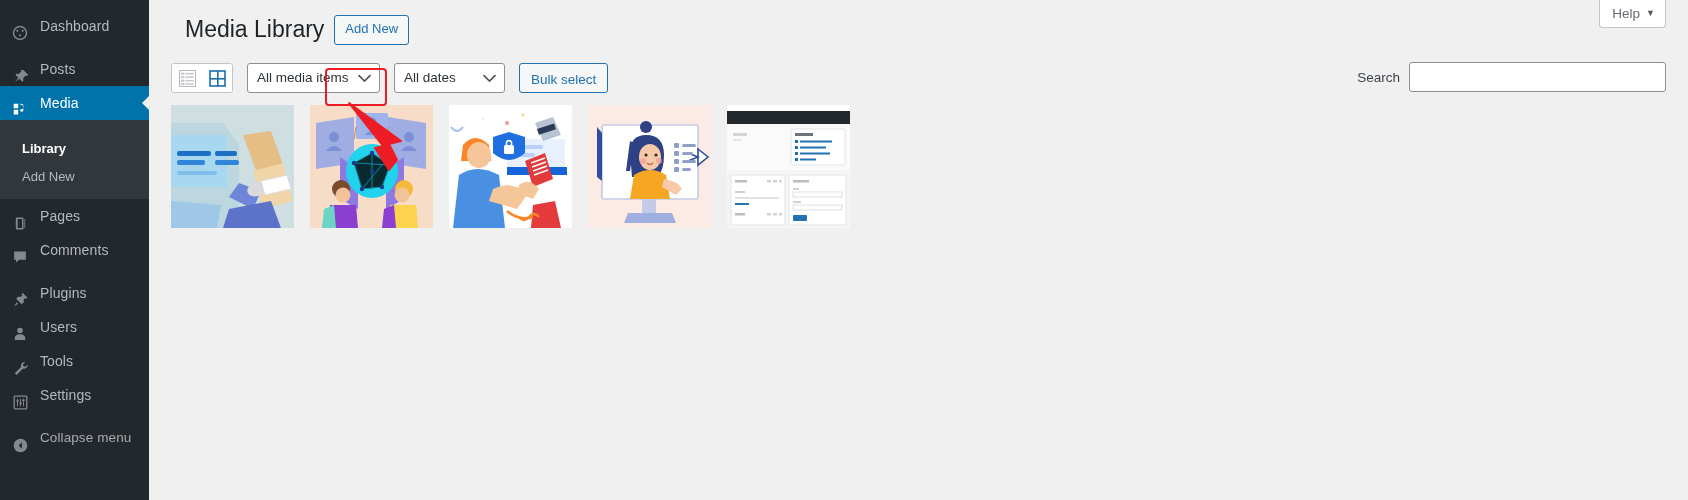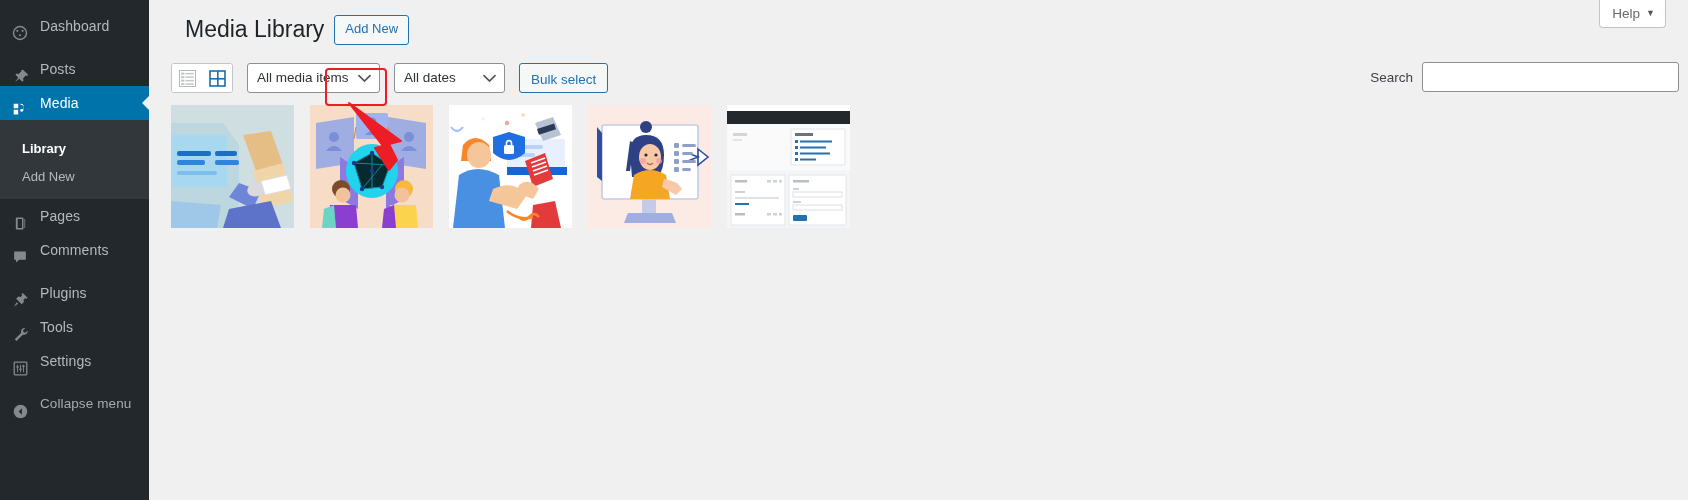--- a/index.html
+++ b/index.html
@@ -218,21 +218,21 @@
     height: 30px;
     font-size: 13.5px;
     padding: 8px 11px;
     cursor: pointer;
     font-family: "Liberation Sans", sans-serif;
     white-space: nowrap;
   }
 
   .tb-right {
     position: absolute;
-    right: 9px; top: 18px;
+    right: 22px; top: 18px;
     display: flex; align-items: center;
   }
   #search-label {
     font-size: 13.5px;
     color: #3c434a;
     margin-right: 9px;
   }
   #search-input {
     width: 257px; height: 30px;
     border: 1px solid #8c8f94;
@@ -333,20 +333,29 @@
 
     <div class="menu-item">
       <span class="mi-icon">
         <svg viewBox="0 0 20 20" width="18" height="18" fill="#a0a5aa">
           <path d="M13.1 2.2 11.6 3.7l1 1-2 2-2.3-.6-2.6 2.6 6.1 6.1 2.6-2.6-.6-2.3 2-2 1 1 1.5-1.5-5.2-5.2zM6.3 12.5l-3 4.6 4.6-3-1.6-1.6z"></path>
         </svg>
       </span>
       <span class="mi-label">Plugins</span>
     </div>
 
+    <div class="menu-item">
+      <span class="mi-icon">
+        <svg viewBox="0 0 20 20" width="18" height="18" fill="#a0a5aa">
+          <circle cx="10" cy="6.2" r="3.1"></circle>
+          <path d="M10 10.4c-3.2 0-5.8 1.8-5.8 4v2.2h11.6v-2.2c0-2.2-2.6-4-5.8-4z"></path>
+        </svg>
+      </span>
+      <span class="mi-label">Users</span>
+    </div>
 
     <div class="menu-item">
       <span class="mi-icon">
         <svg viewBox="0 0 20 20" width="18" height="18" fill="#a0a5aa">
           <path d="M15.9 3.4a4.2 4.2 0 0 0-4.7 5.4l-7 7 1.9 1.9 7-7a4.2 4.2 0 0 0 5.4-4.7l-2.5 2.5-2.2-.4-.4-2.2 2.5-2.5z"></path>
         </svg>
       </span>
       <span class="mi-label">Tools</span>
     </div>
 

